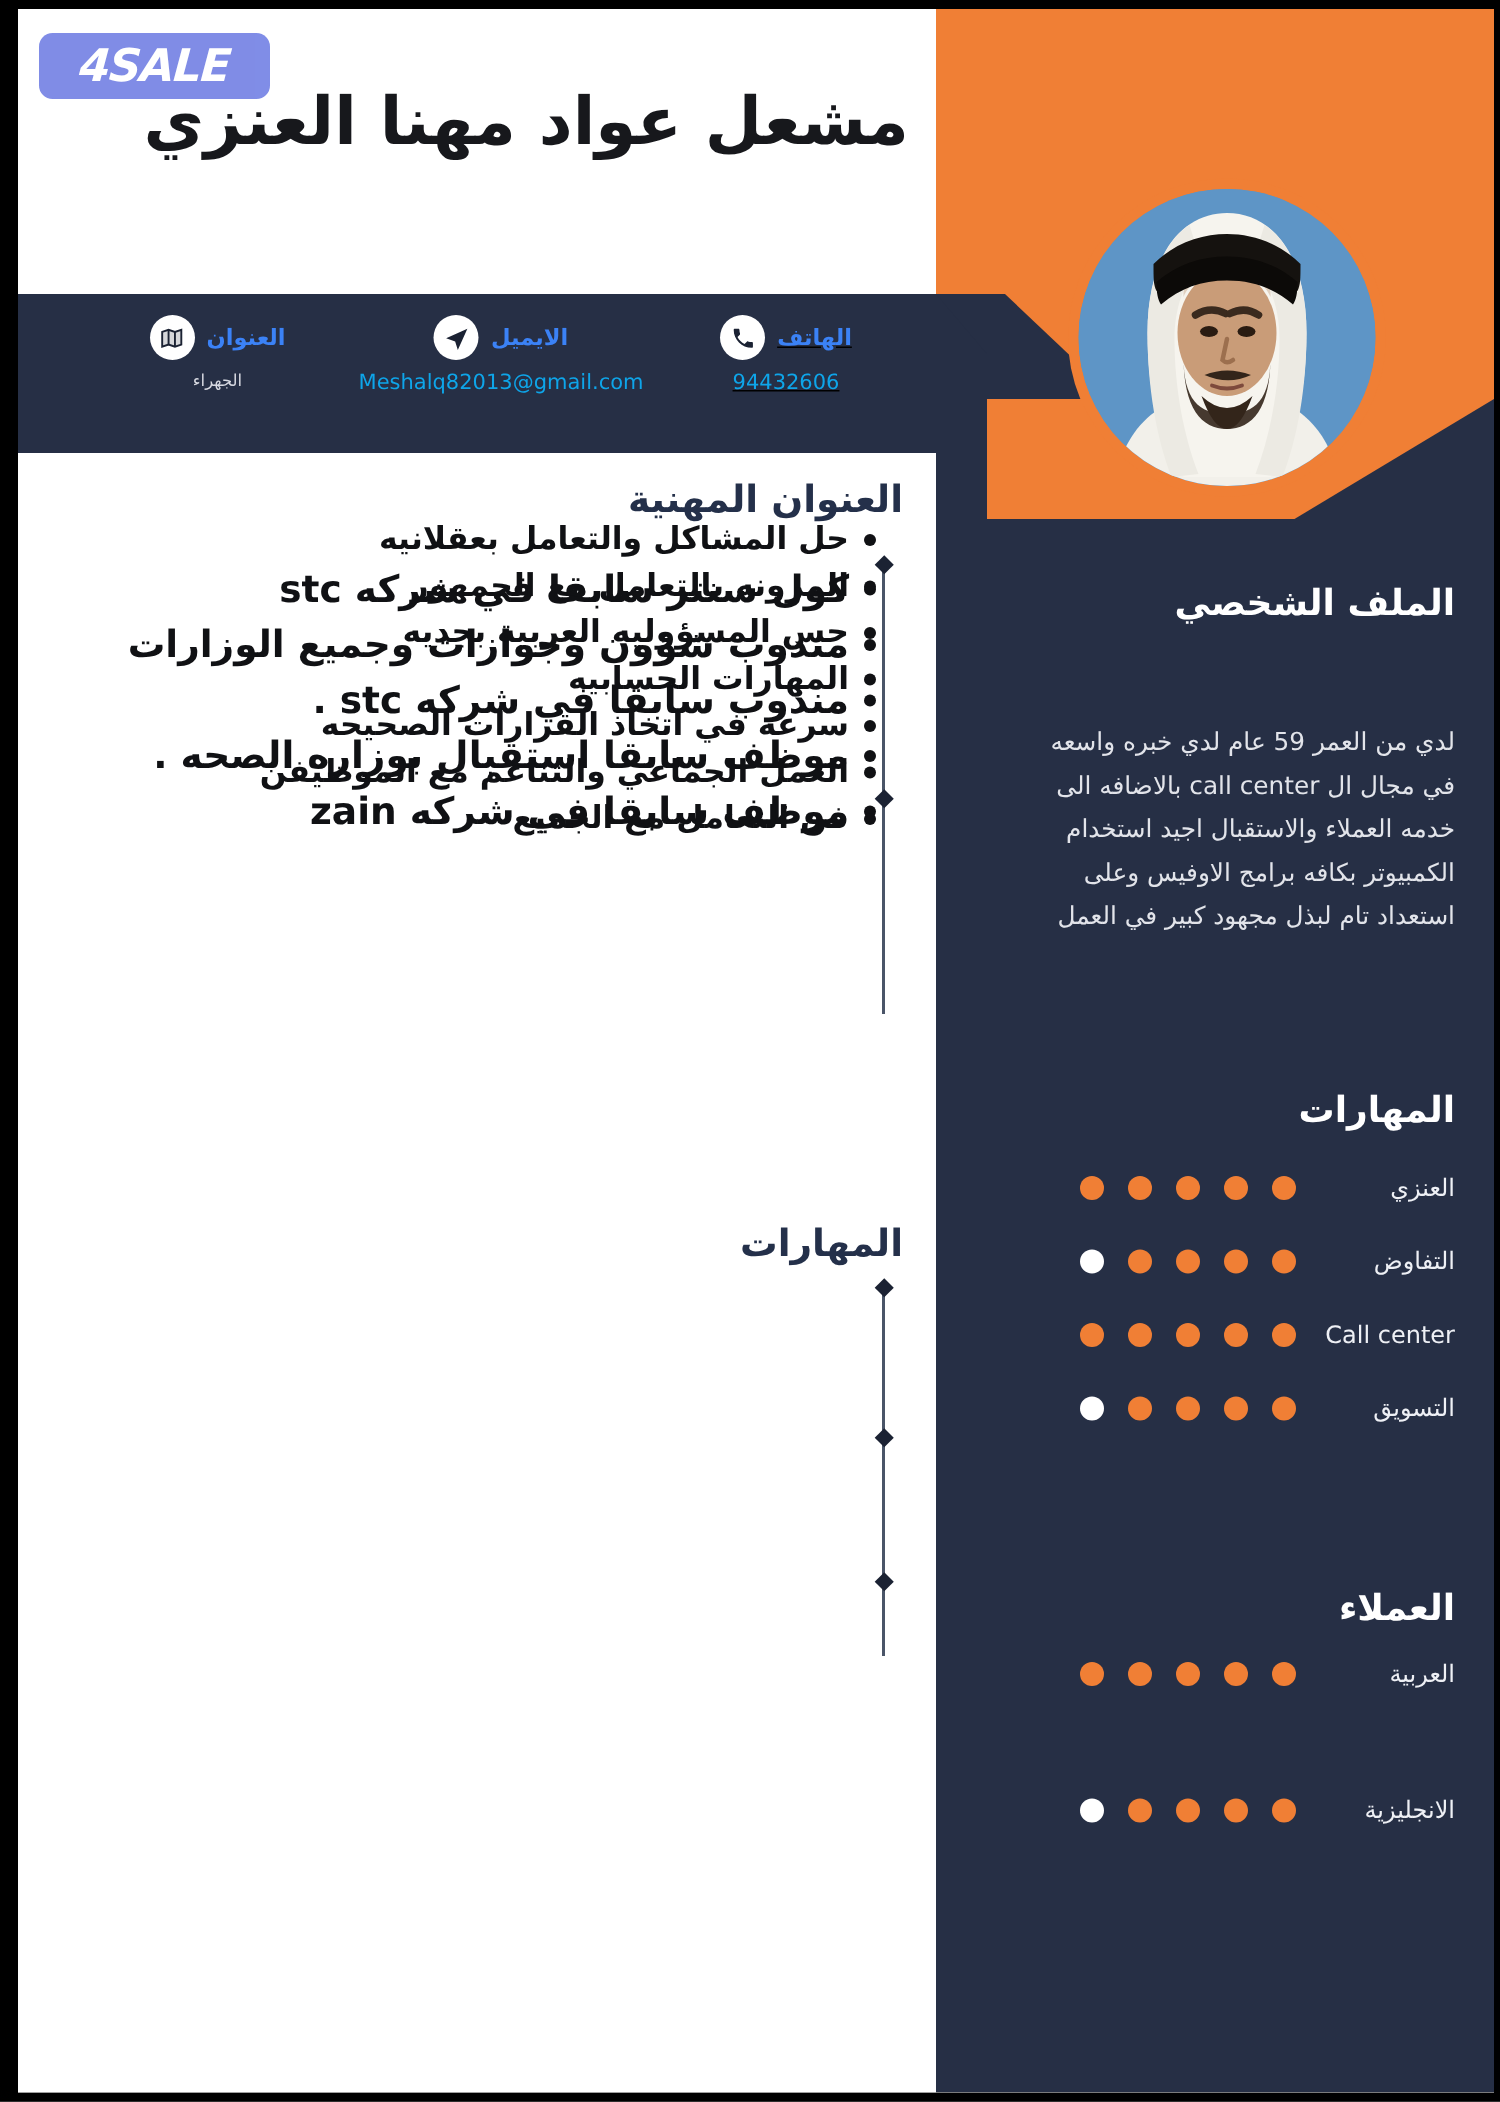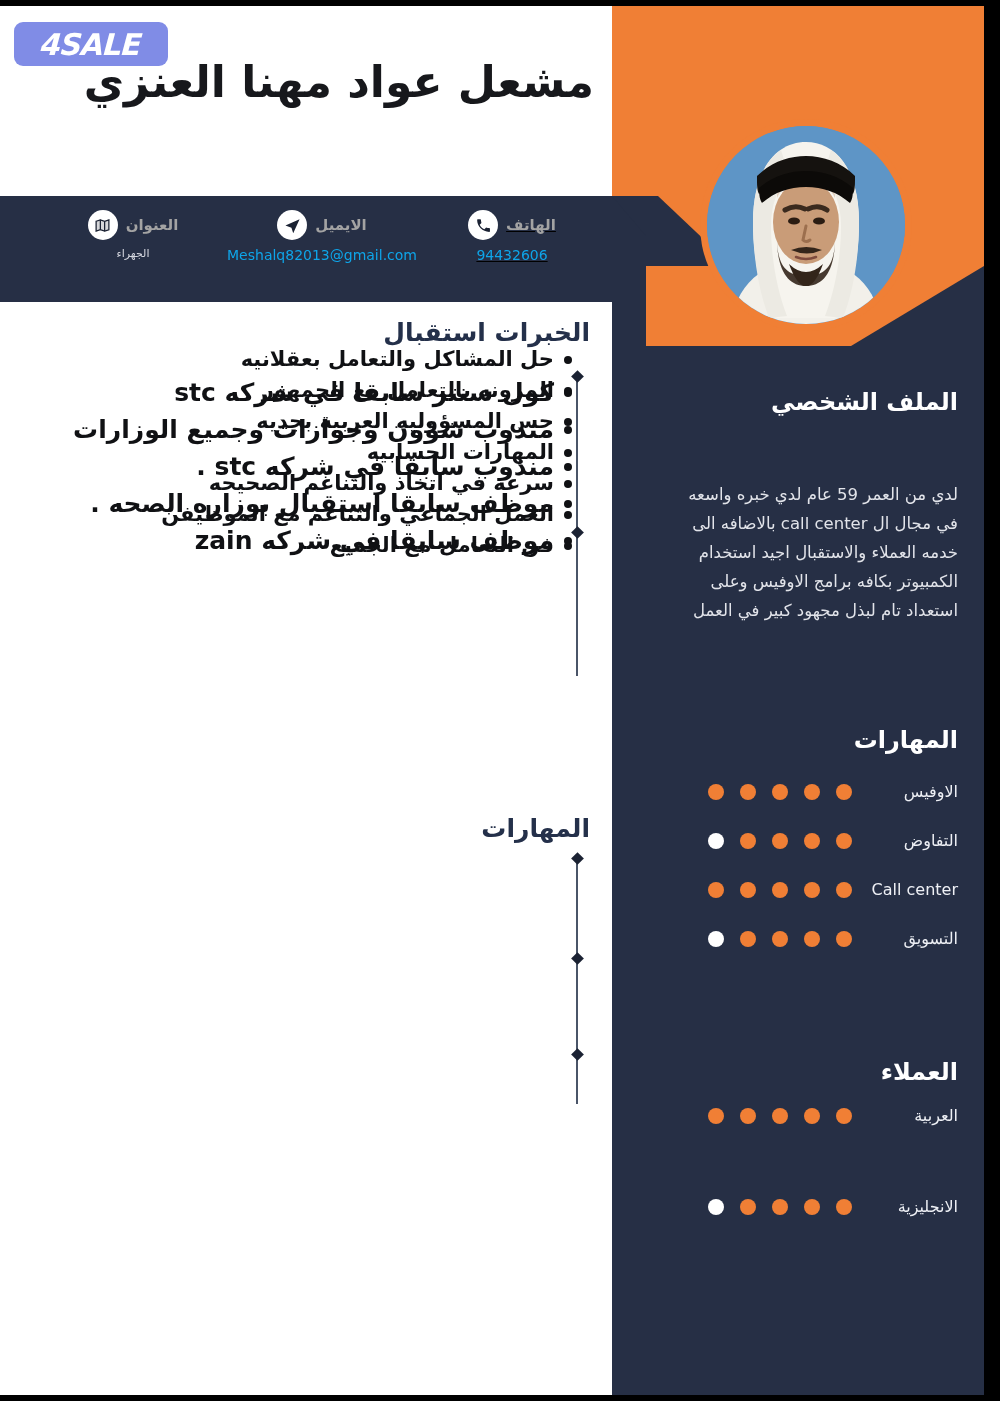--- a/index.html
+++ b/index.html
@@ -11,21 +11,21 @@
   #page{
     position:relative;
     width:1000px;
     height:1401px;
     overflow:hidden;
     background:#000000;
   }
   
   #sheet{
     position:absolute;
-    left:0; top:6px;
+    left:12px; top:6px;
     width:984px; height:1389px;
     background:#ffffff;
     overflow:hidden;
   }
 
   
   .orange-block{
     position:absolute;
     left:612px; top:0;
     width:372px; height:332px;
@@ -160,21 +160,21 @@
     display:flex;flex-direction:row;align-items:center;gap:8px;
   }
   .cicon{
     width:30px;height:30px;border-radius:50%;
     background:#ffffff;
     display:flex;align-items:center;justify-content:center;
     flex:0 0 auto;
   }
   .cicon svg{display:block;}
   .clabel{
-    color:#a3a3a3;font-size:15px;font-weight:bold;direction:rtl;
+    color:#3b82f6;font-size:15px;font-weight:bold;direction:rtl;
   }
   .cvalue{
     color:#0ea5e9;font-size:14px;margin-top:7px;direction:ltr;
     font-weight:normal;white-space:nowrap;
   }
   .cvalue.rtl{direction:rtl;font-size:11px;color:#d7d9e1;}
 
   
   .left-col{
     position:absolute;
@@ -374,21 +374,21 @@
             </span>
           </div>
           <div class="cvalue rtl">الجهراء</div>
         </div>
 
       </div>
     </div>
 
     <div class="left-col">
 
-      <div class="sec-title-left" style="top:16px;">الخبرات استقبال</div>
+      <div class="sec-title-left" style="top:16px;">العنوان المهنية</div>
       <div class="tl-line" style="right:34px; top:74px; height:300px;">
         <div class="tl-dot" style="top:-4px;"></div>
         <div class="tl-dot" style="top:152px;"></div>
       </div>
       <ul class="bullets" id="exp-list">
           <li>كول سنتر سابقا في شركه  stc</li>
           <li>مندوب شؤون وجوازات وجميع الوزارات</li>
           <li>مندوب سابقا في شركه stc .</li>
           <li>موظف سابقا استقبال بوزاره الصحه .</li>
           <li>موظف سابقا في شركه zain</li>
@@ -398,34 +398,34 @@
       <div class="tl-line" style="right:34px; top:556px; height:246px;">
         <div class="tl-dot" style="top:-4px;"></div>
         <div class="tl-dot" style="top:96px;"></div>
         <div class="tl-dot" style="top:192px;"></div>
       </div>
       <ul class="bullets" id="skill-list">
           <li>حل المشاكل والتعامل بعقلانيه</li>
           <li>المرونه بالتعامل مع الجمهور</li>
           <li>حس المسؤوليه العربية بجديه</li>
           <li>المهارات الحسابيه</li>
-          <li>سرعه في اتخاذ والتناغم الصحيحه</li>
+          <li>سرعه في اتخاذ القرارات الصحيحه</li>
           <li>العمل الجماعي والتناغم مع الموظيفن</li>
           <li>فن التعامل مع الجميع</li>
         </ul>
     </div>
 
     <div class="panel-inner">
       <div class="sec-title-dark" style="top:382px;">الملف الشخصي</div>
       <div class="profile-text">لدي من العمر 59 عام لدي خبره واسعه في مجال ال call center بالاضافه الى خدمه العملاء والاستقبال اجيد استخدام الكمبيوتر بكافه برامج الاوفيس وعلى استعداد تام لبذل مجهود كبير في العمل</div>
 
       <div class="sec-title-dark" style="top:720px;">المهارات</div>
       <div id="rated-skills">
           <div class="rating-row" style="top: 776px;">
-            <div class="rating-label">الاوفيس</div>
+            <div class="rating-label">العنزي</div>
             <div class="dots">
               <span class="dot"></span>
               <span class="dot"></span>
               <span class="dot"></span>
               <span class="dot"></span>
               <span class="dot"></span>
             </div>
           </div>
           <div class="rating-row" style="top: 825px;">
             <div class="rating-label">التفاوض</div>

